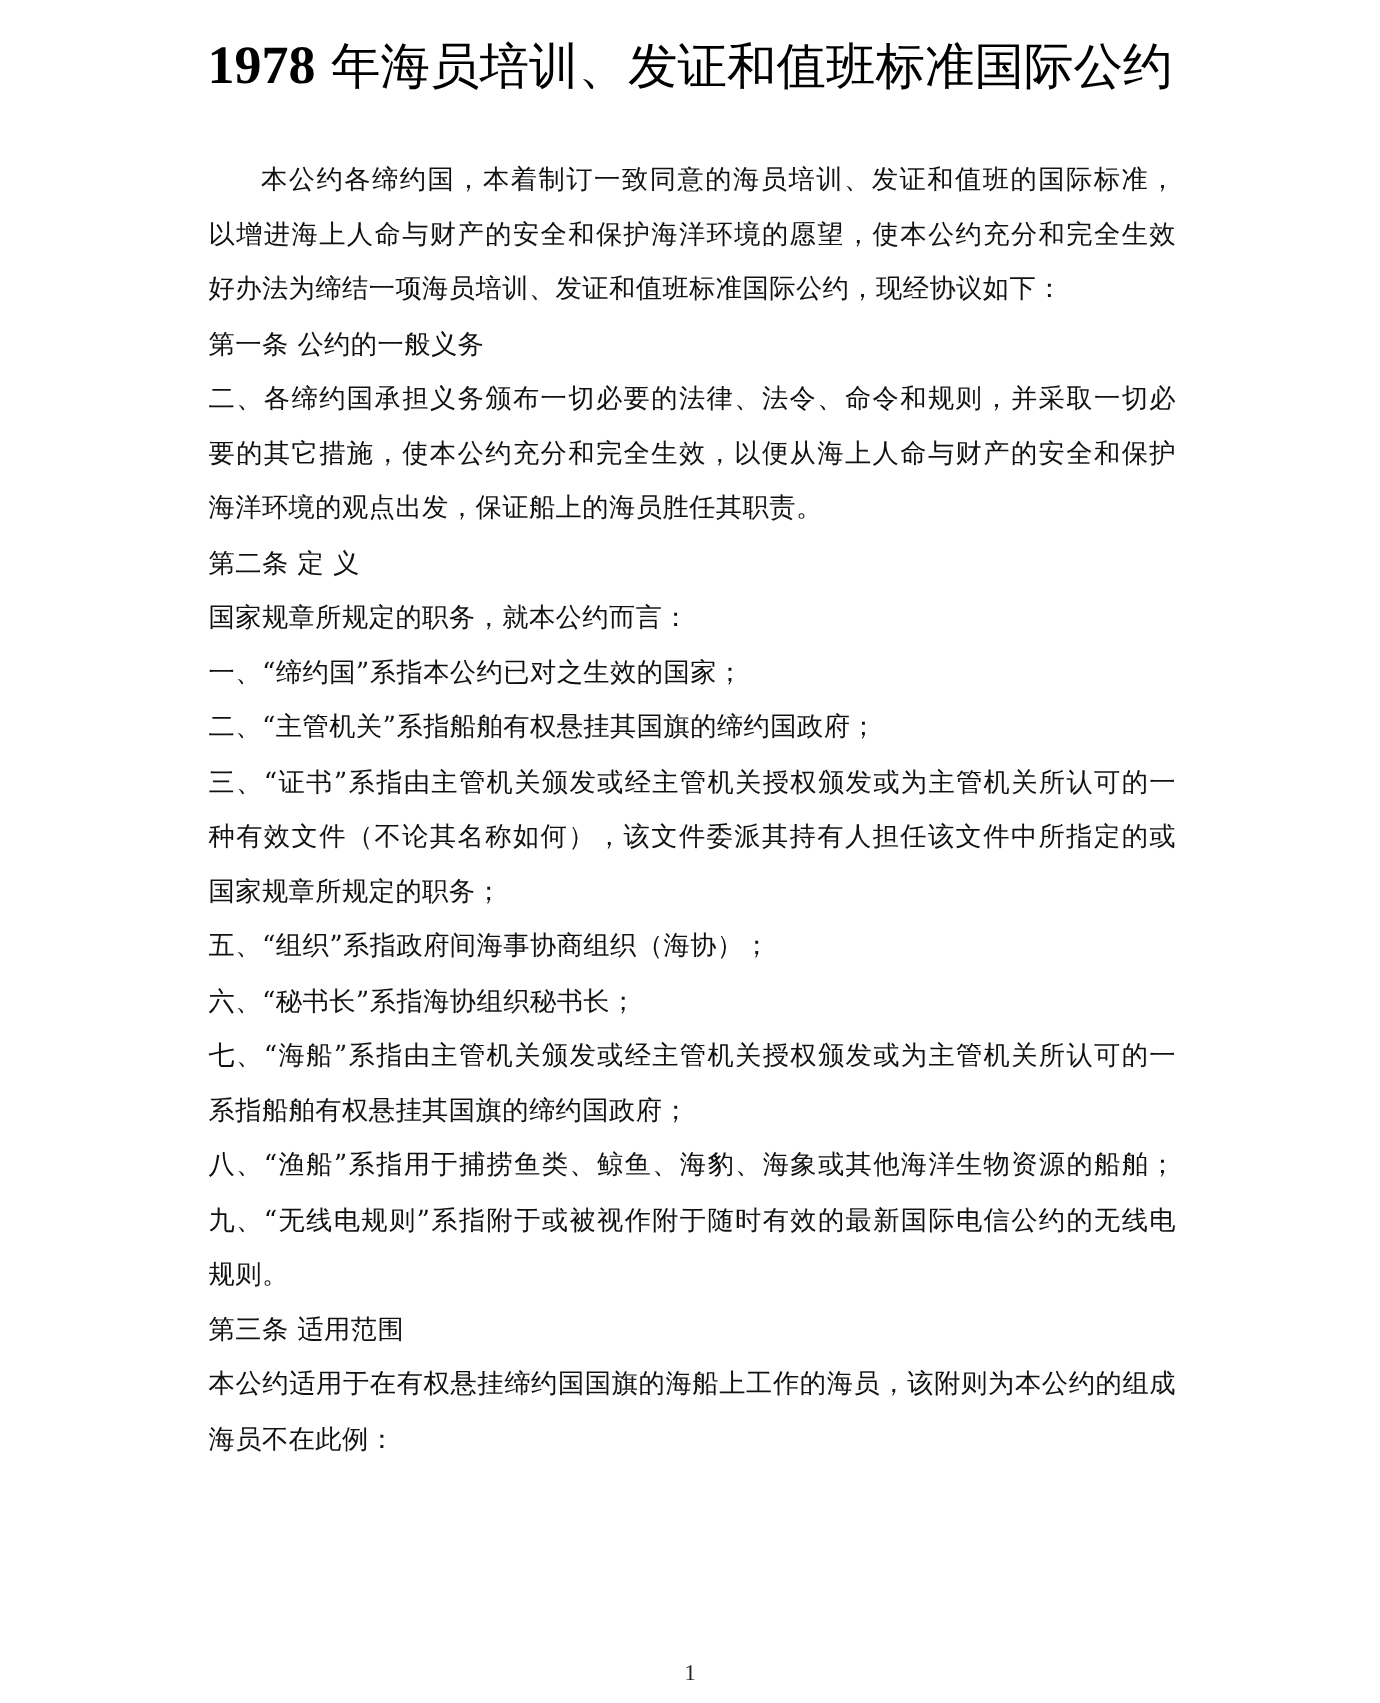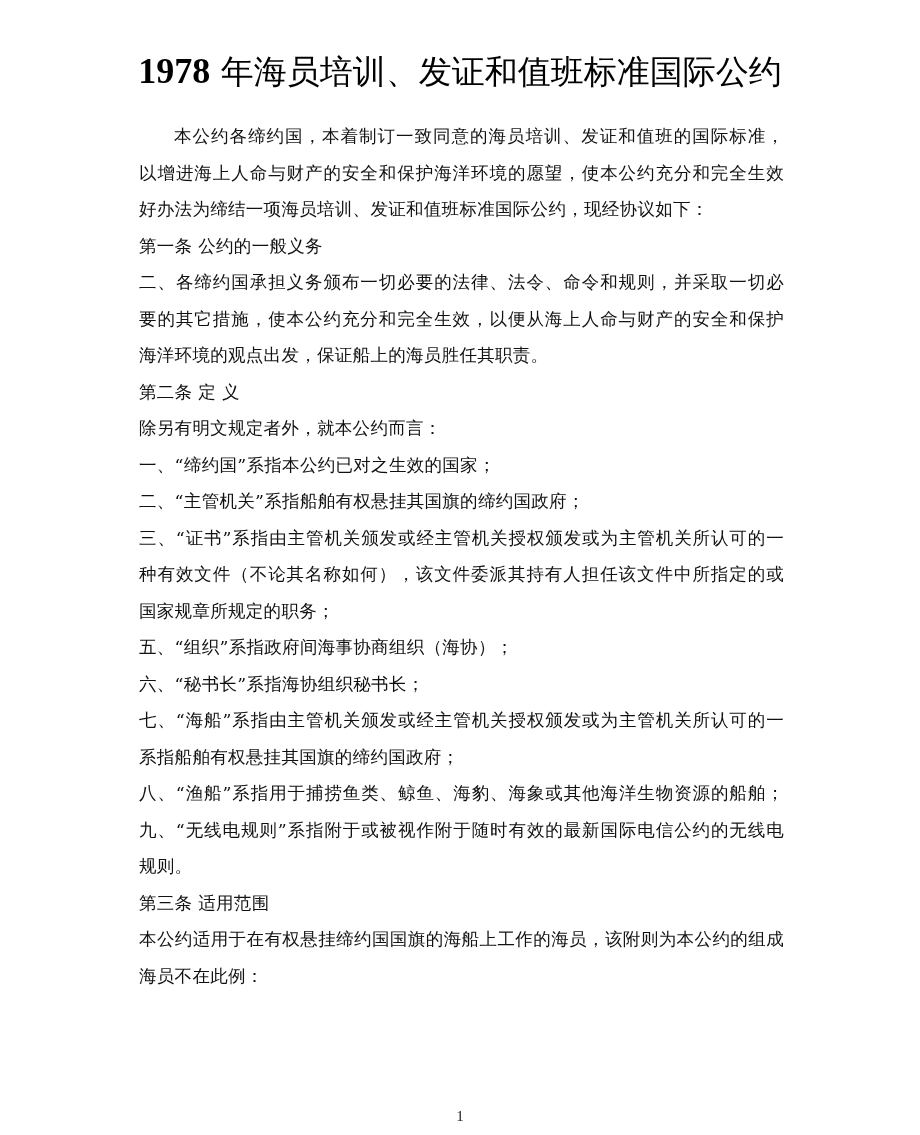--- a/index.html
+++ b/index.html
@@ -1,45 +1,45 @@
 <!DOCTYPE html>
 <html><head>
 <meta charset="utf-8">
 <style>
   html, body { margin: 0; padding: 0; background: #ffffff; }
   body { width: 920px; height: 1135px; position: relative; overflow: hidden;
          font-family: "DejaVu Serif", "Liberation Serif", serif; color: #111; }
   .page { position: absolute; left: 0; top: 0; width: 920px; height: 1135px; }
   .title { position: absolute; left: 0; top: 18px; width: 920px; text-align: center;
-           font-size: 33px; line-height: 50px; color: #000; letter-spacing: 0px; margin-top: 28px; }
+           font-size: 33px; line-height: 50px; color: #000; letter-spacing: 0px; }
   .title .num { font-family: "Liberation Serif", serif; font-weight: bold; font-size: 36px; }
   .body { position: absolute; left: 139px; top: 102px; width: 645px; }
   .line { font-size: 17.5px; line-height: 36.5px; height: 36.5px; white-space: nowrap;
           text-align: justify; text-align-last: justify; letter-spacing: 0.3px; }
   .line.last { text-align-last: left; }
-  .line.indent { padding-left: 35px; margin-top: 16px; }
+  .line.indent { padding-left: 35px; }
   .pagenum { position: absolute; left: 0; width: 920px; top: 1108px; text-align: center;
              font-family: "Liberation Serif", serif; font-size: 15px; color: #222; }
 </style>
 </head>
 <body>
 
 <div class="page">
   <div class="title"><span class="num">1978</span><span> 年海员培训、发证和值班标准国际公约</span></div>
 
   <div class="body" id="doc-body">
       <div class="line indent">本公约各缔约国，本着制订一致同意的海员培训、发证和值班的国际标准，</div>
       <div class="line">以增进海上人命与财产的安全和保护海洋环境的愿望，使本公约充分和完全生效</div>
       <div class="line last">好办法为缔结一项海员培训、发证和值班标准国际公约，现经协议如下：</div>
       <div class="line last">第一条  公约的一般义务</div>
       <div class="line">二、各缔约国承担义务颁布一切必要的法律、法令、命令和规则，并采取一切必</div>
       <div class="line">要的其它措施，使本公约充分和完全生效，以便从海上人命与财产的安全和保护</div>
       <div class="line last">海洋环境的观点出发，保证船上的海员胜任其职责。</div>
       <div class="line last">第二条  定  义</div>
-      <div class="line last">除另有明文规定者外，就本公约而言：</div>
+      <div class="line last">国家规章所规定的职务，就本公约而言：</div>
       <div class="line last">一、“缔约国”系指本公约已对之生效的国家；</div>
       <div class="line last">二、“主管机关”系指船舶有权悬挂其国旗的缔约国政府；</div>
       <div class="line">三、“证书”系指由主管机关颁发或经主管机关授权颁发或为主管机关所认可的一</div>
       <div class="line">种有效文件（不论其名称如何），该文件委派其持有人担任该文件中所指定的或</div>
       <div class="line last">国家规章所规定的职务；</div>
       <div class="line last">五、“组织”系指政府间海事协商组织（海协）；</div>
       <div class="line last">六、“秘书长”系指海协组织秘书长；</div>
       <div class="line">七、“海船”系指由主管机关颁发或经主管机关授权颁发或为主管机关所认可的一</div>
       <div class="line last">系指船舶有权悬挂其国旗的缔约国政府；</div>
       <div class="line">八、“渔船”系指用于捕捞鱼类、鲸鱼、海豹、海象或其他海洋生物资源的船舶；</div>

